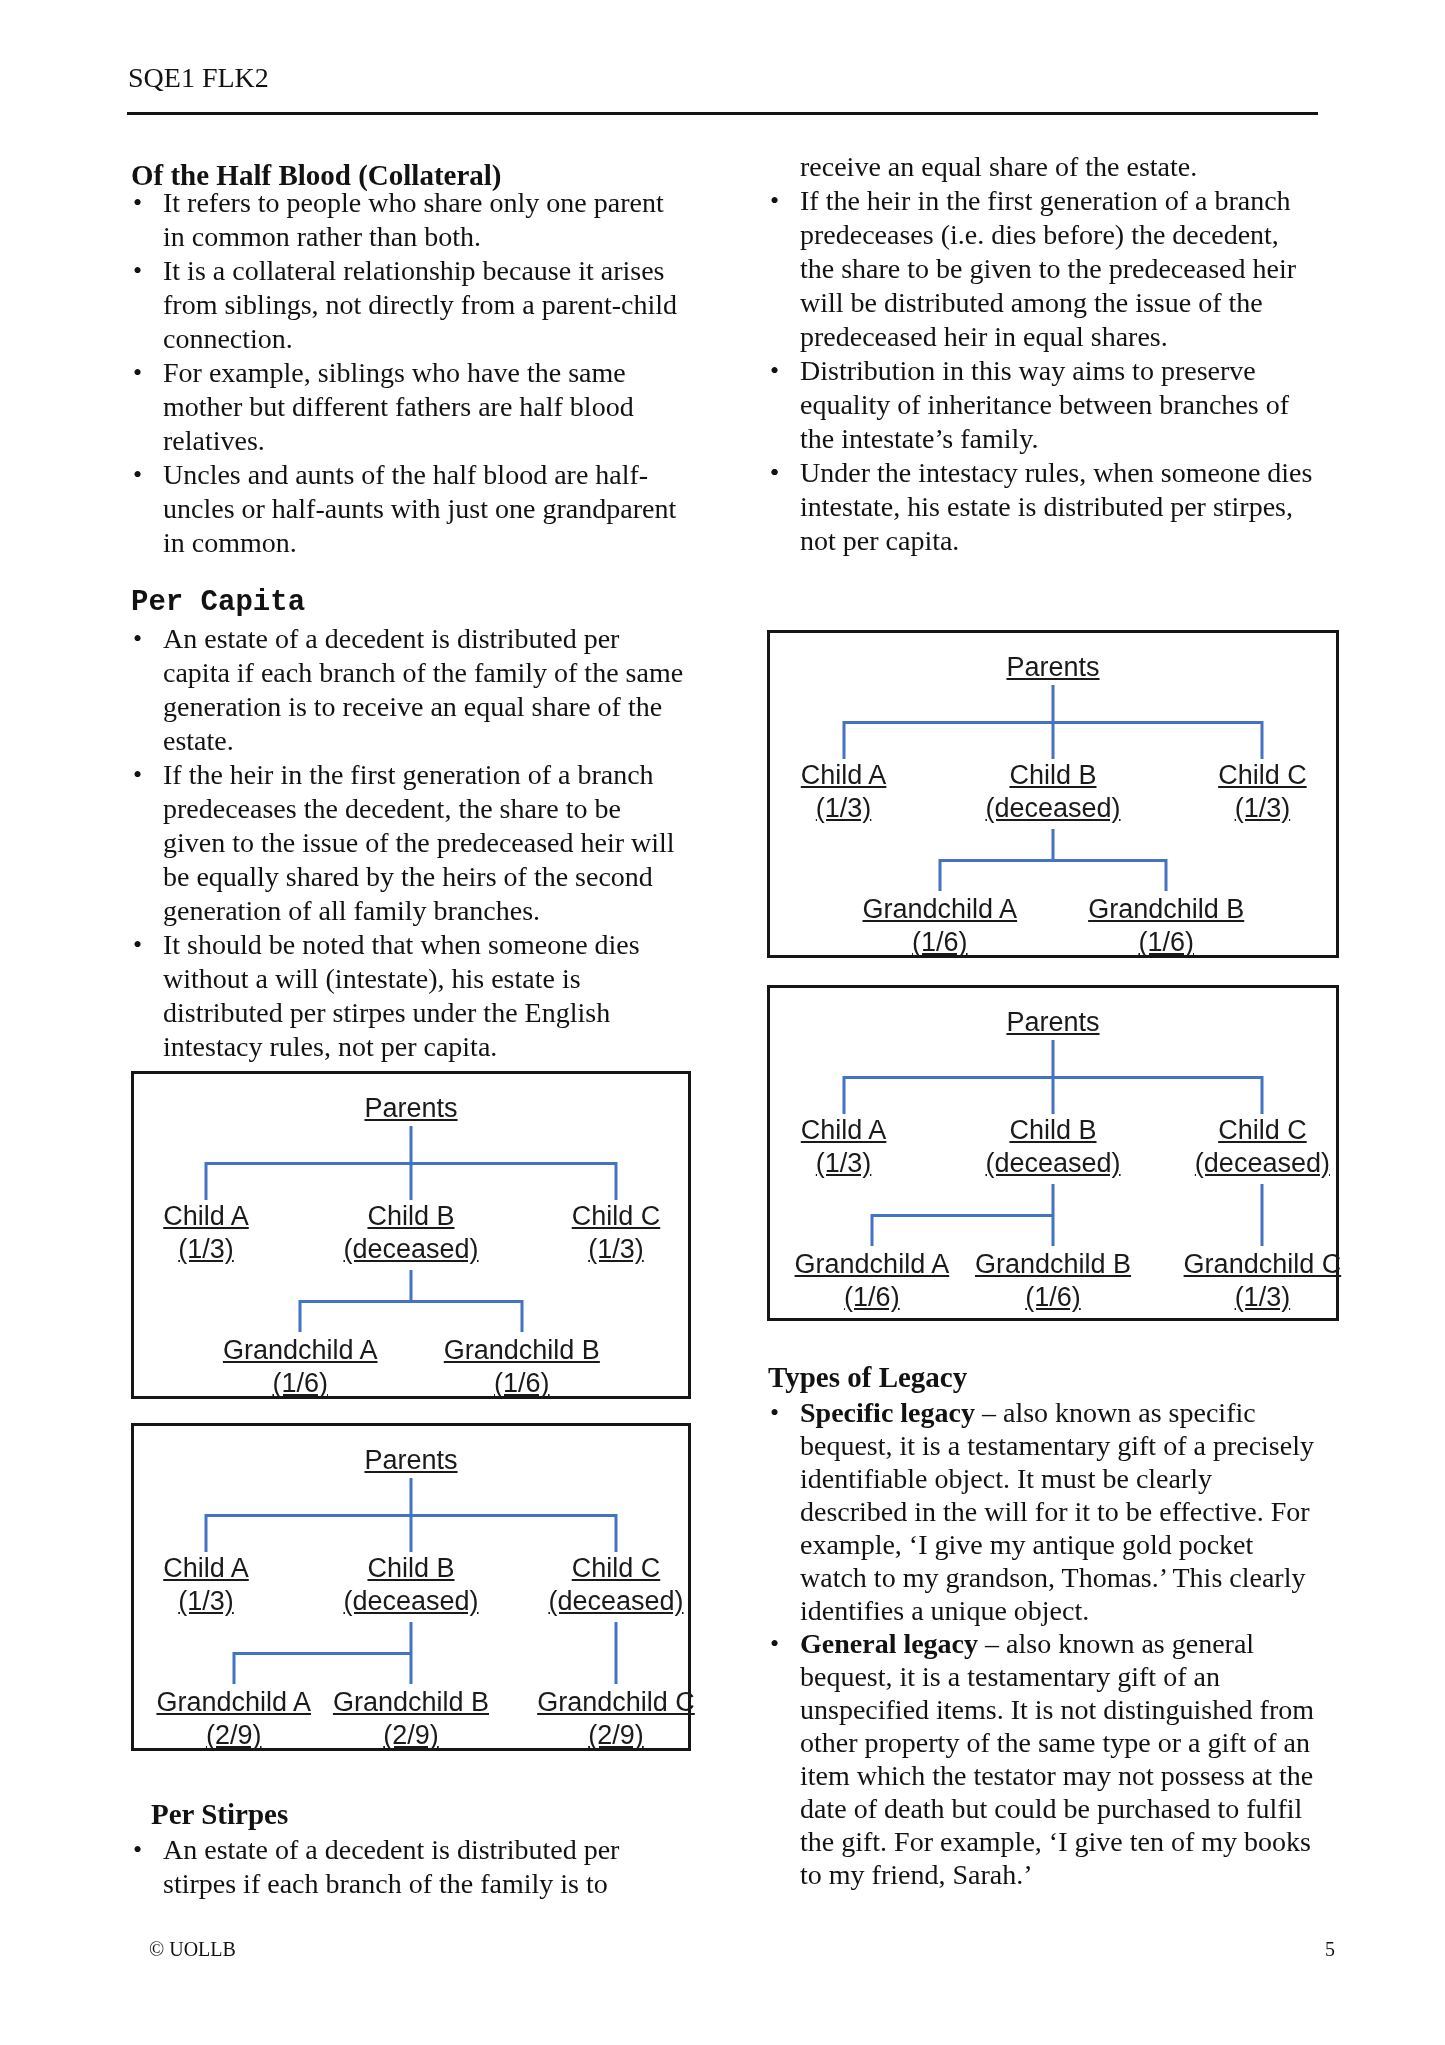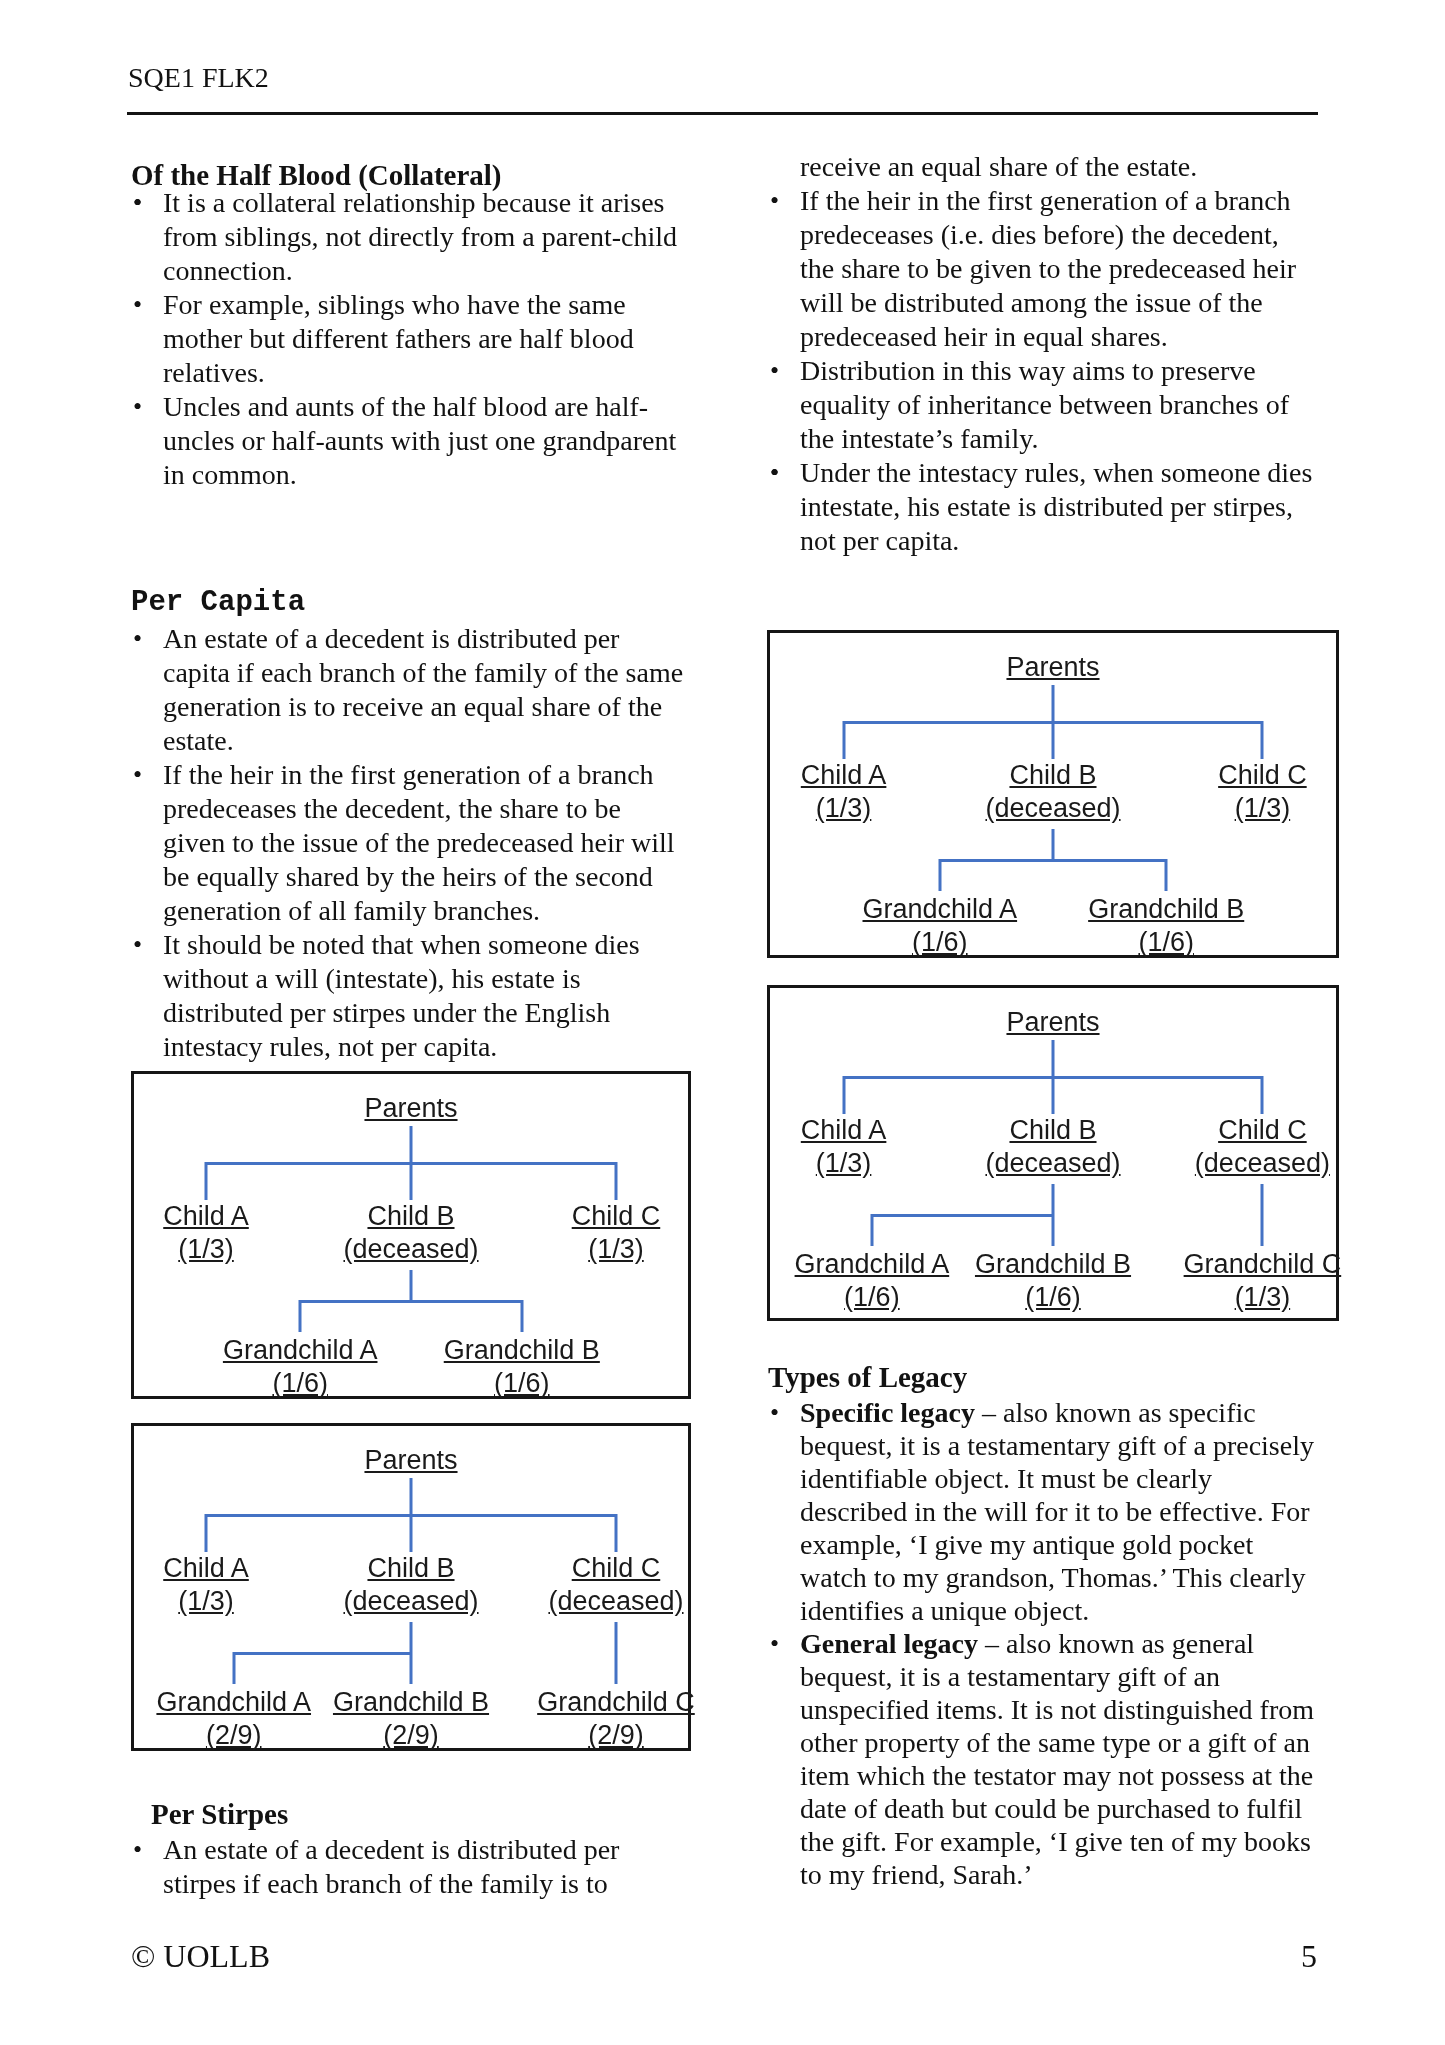--- a/index.html
+++ b/index.html
@@ -17,36 +17,36 @@
   ul.blist li{position:relative;padding-left:32px;margin:0;}
   .marker{position:absolute;left:2px;top:0;font-size:26px;}
   .cont{padding-left:32px;}
   
   .diagram{position:absolute;border:3px solid #161616;background:#ffffff;
            font-family:"Liberation Sans", sans-serif;font-size:27px;line-height:33px;color:#1a1a1a;}
   .node{position:absolute;transform:translateX(-50%);text-align:center;white-space:nowrap;text-decoration:underline;}
   .vline{position:absolute;width:3px;background:#4472C4;transform:translateX(-50%);}
   .hline{position:absolute;height:3px;background:#4472C4;}
   
-  .ftr{left:131px;top:1938px;width:1186px;display:flex;justify-content:space-between;
-       font-size:32px;text-align:right;}
+  .ftr{left:149px;top:1938px;width:1186px;display:flex;justify-content:space-between;
+       font-size:20px;text-align:right;}
   b{font-weight:bold;}
 </style>
 </head>
 <body>
 
 <div class="abs hdr">
   <span>SQE1 FLK2</span>
 </div>
 <div class="abs rule"></div>
 
 <div class="abs heading" style="left:131px;top:158px;width:556px;">Of the Half Blood (Collateral)</div>
 
 <ul class="abs blist col" style="left:131px;top:186px;width:556px;">
-  <li><span class="marker">•</span></li>
+  <li><span class="marker">•</span><span>It refers to people who share only one parent in common rather than both.</span></li>
   <li><span class="marker">•</span><span>It is a collateral relationship because it arises from siblings, not directly from a parent-child connection.</span></li>
   <li><span class="marker">•</span><span>For example, siblings who have the same mother but different fathers are half blood relatives.</span></li>
   <li><span class="marker">•</span><span>Uncles and aunts of the half blood are half-uncles or half-aunts with just one grandparent in common.</span></li>
 </ul>
 
 <div class="abs heading" style="left:131px;top:586px;width:556px;font-family:Liberation Mono, monospace;">Per Capita</div>
 
 <ul class="abs blist col" style="left:131px;top:622px;width:556px;">
   <li><span class="marker">•</span><span>An estate of a decedent is distributed per capita if each branch of the family of the same generation is to receive an equal share of the estate.</span></li>
   <li><span class="marker">•</span><span>If the heir in the first generation of a branch predeceases the decedent, the share to be given to the issue of the predeceased heir will be equally shared by the heirs of the second generation of all family branches.</span></li>

